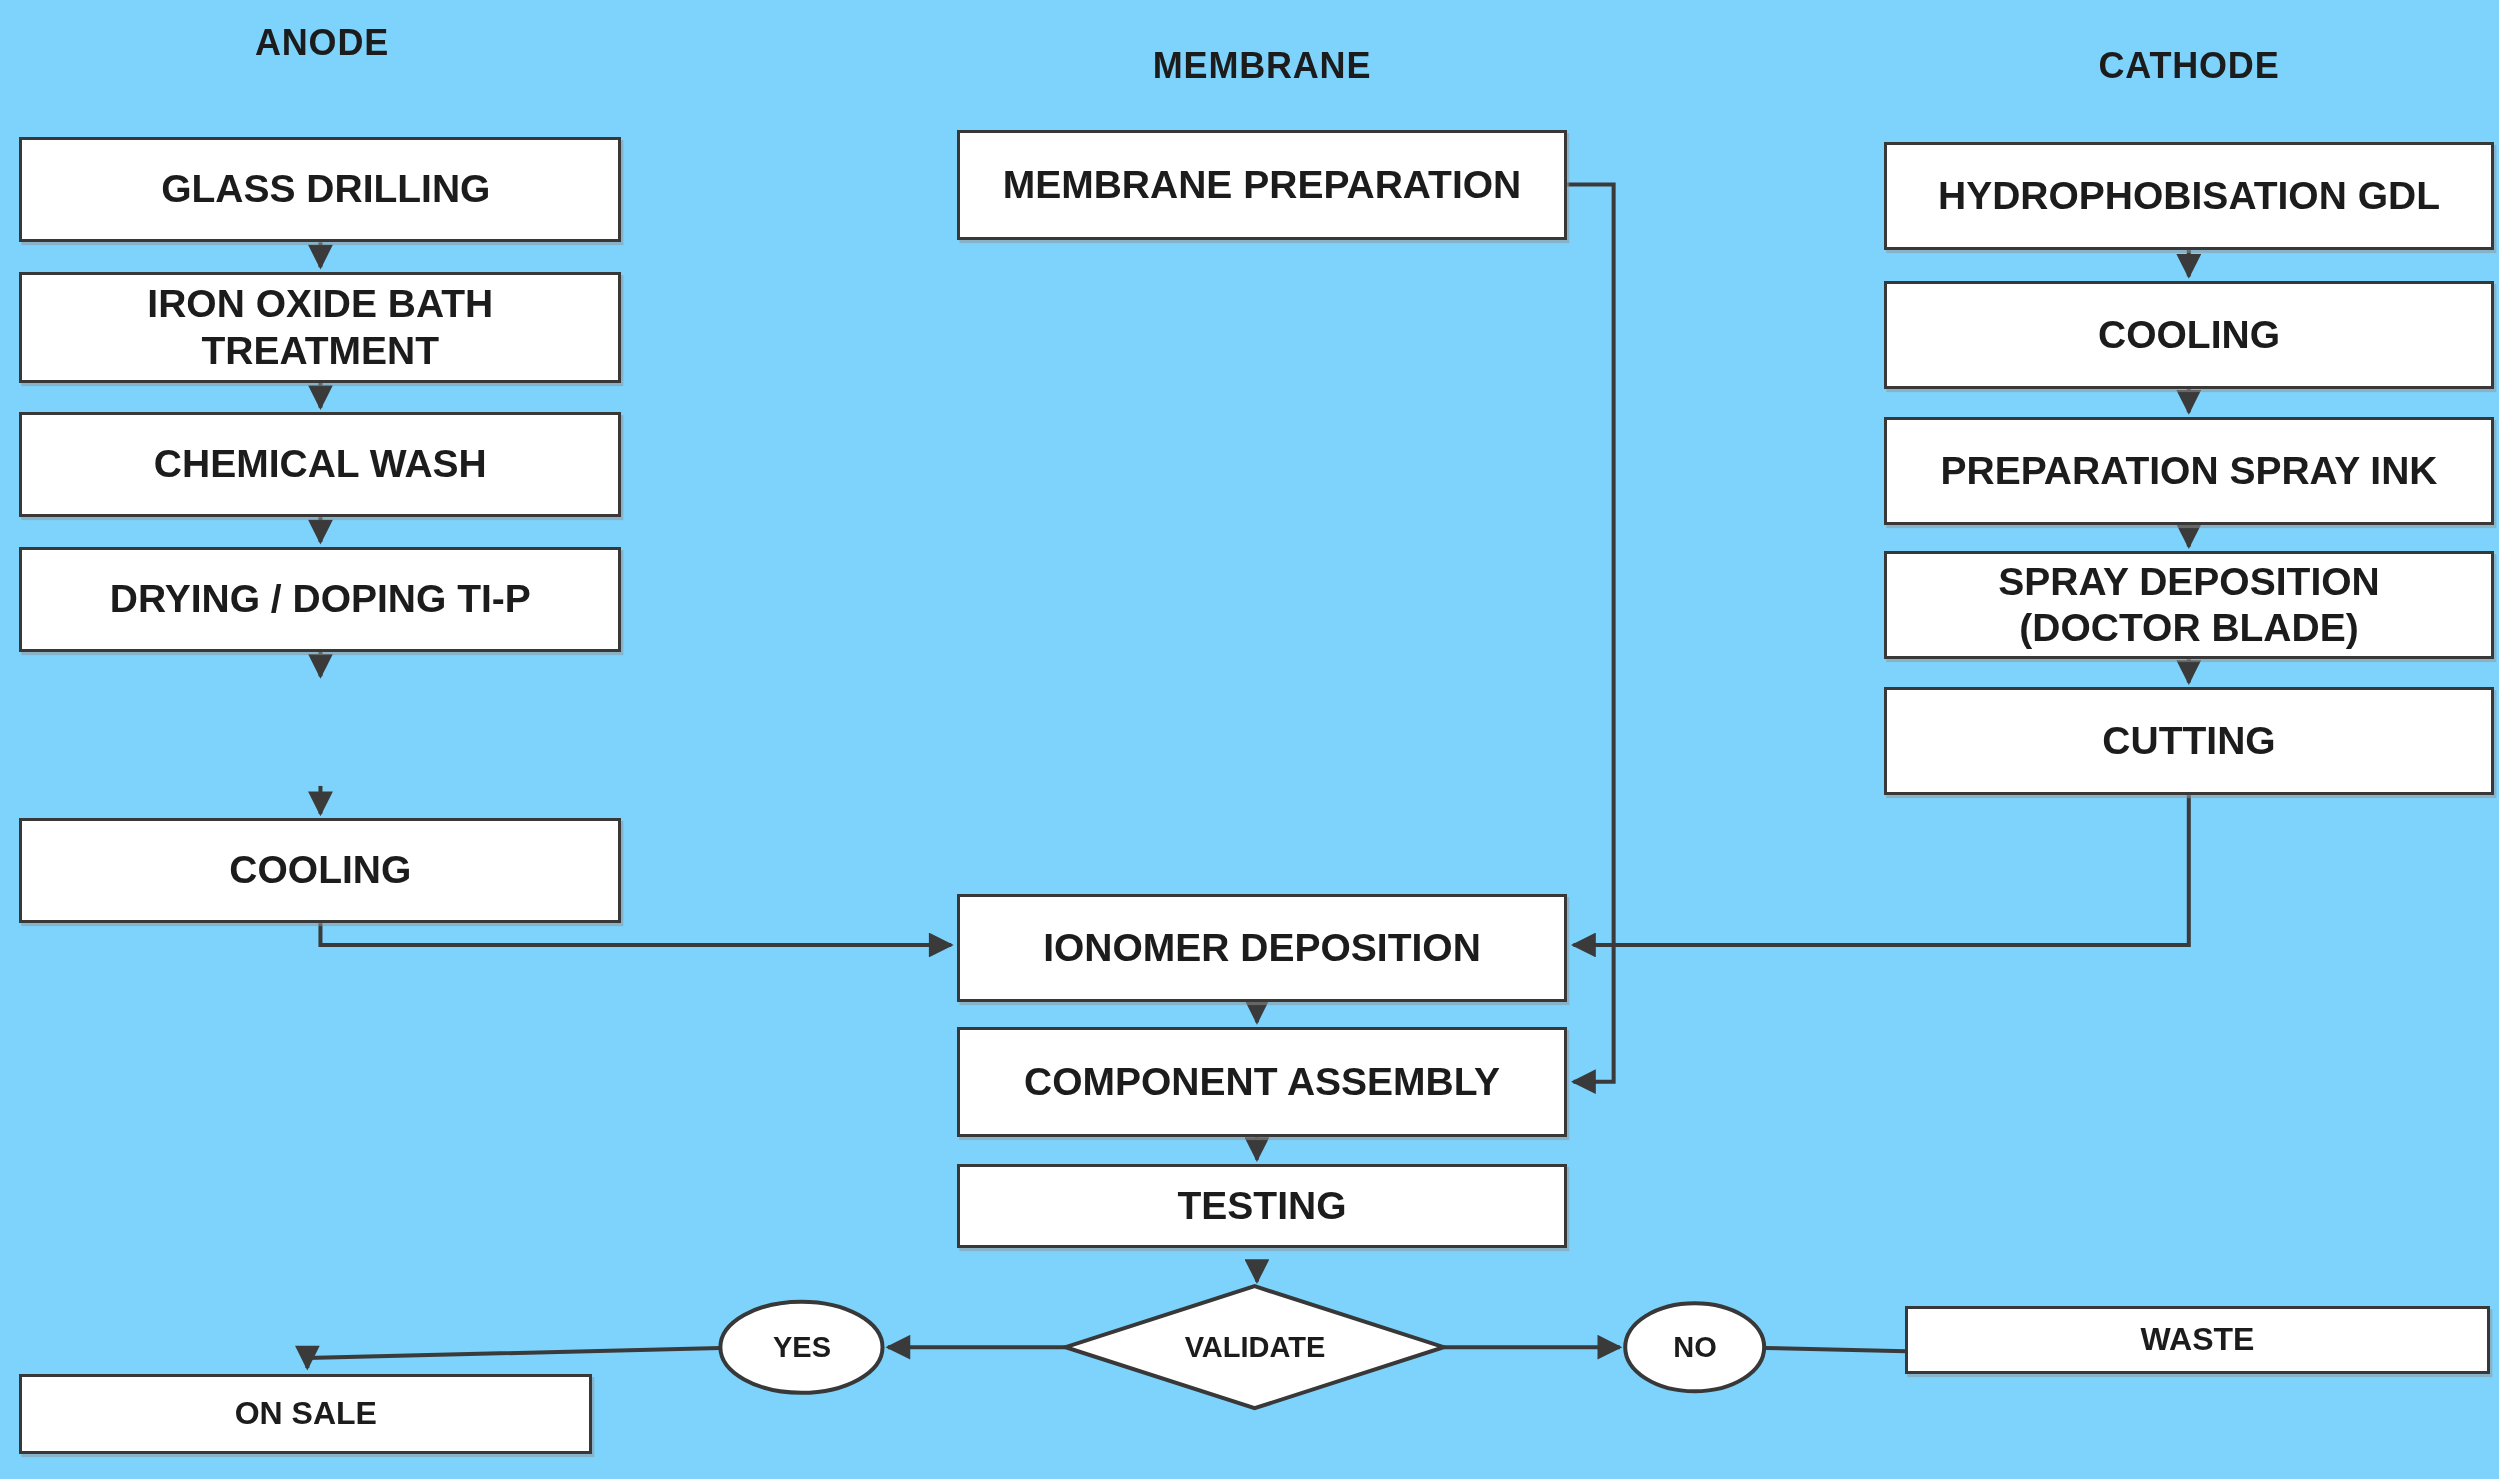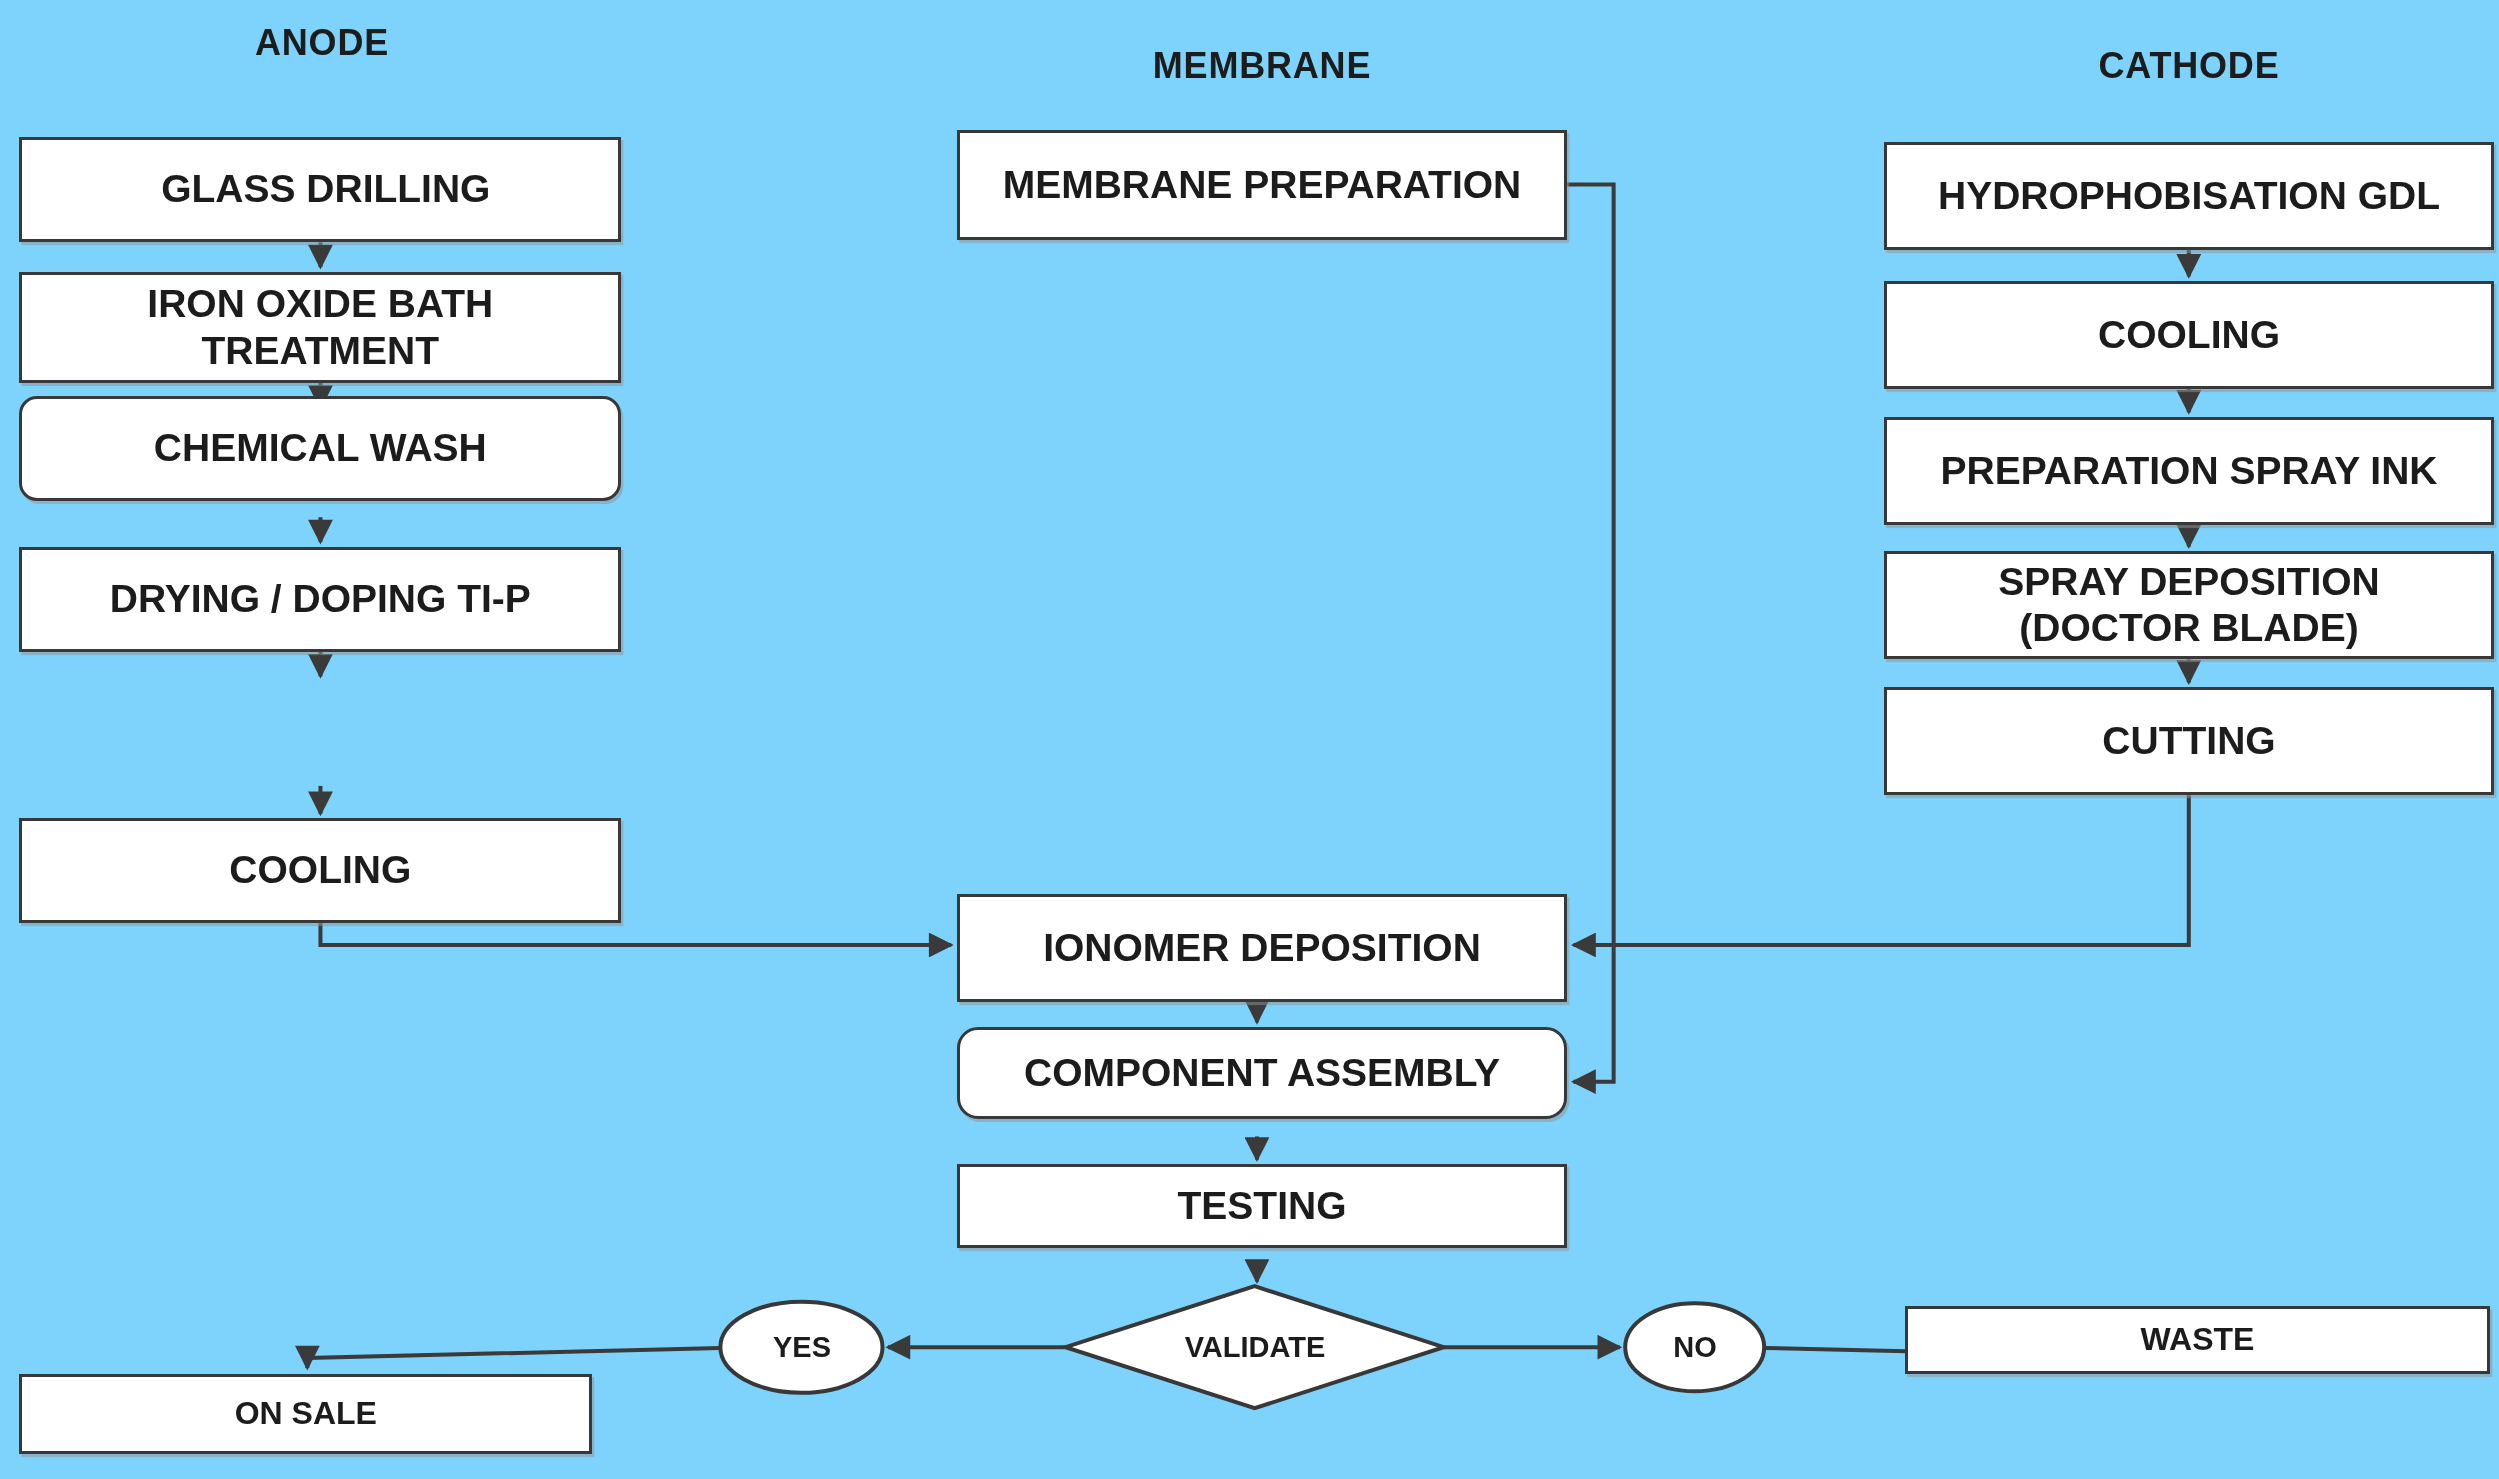--- a/index.html
+++ b/index.html
@@ -100,21 +100,21 @@
   <div class="col-title" style="left:129px; top:21.6px;">ANODE</div>
   <div class="col-title" style="left:1069px; top:45px;">MEMBRANE</div>
   <div class="col-title" style="left:1996px; top:45px;">CATHODE</div>
 
   <div class="box" style="left:19.3px; top:137px; width:602px; height:105px;padding-left:11px;">
     <span class="lbl">GLASS DRILLING</span>
   </div>
   <div class="box wrap-tight" style="left:19.3px; top:272px; width:602px; height:111px;">
     <span class="lbl">IRON OXIDE BATH TREATMENT</span>
   </div>
-  <div class="box" style="left:19.3px; top:396px; width:602px; height:105px;border-radius:18px;">
+  <div class="box" style="left:19.3px; top:412px; width:602px; height:105px;">
     <span class="lbl">CHEMICAL WASH</span>
   </div>
   <div class="box" style="left:19.3px; top:547px; width:602px; height:105px;">
     <span class="lbl">DRYING / DOPING TI-P</span>
   </div>
   <div class="box" style="left:19.3px; top:818px; width:602px; height:105px;">
     <span class="lbl">COOLING</span>
   </div>
 
   <div class="box" style="left:957px; top:130px; width:610px; height:110px;">
@@ -133,21 +133,21 @@
   <div class="box wrap-tight" style="left:1884px; top:551px; width:610px; height:108px;">
     <span class="lbl">SPRAY DEPOSITION (DOCTOR BLADE)</span>
   </div>
   <div class="box" style="left:1884px; top:687px; width:610px; height:108px;">
     <span class="lbl">CUTTING</span>
   </div>
 
   <div class="box" style="left:957px; top:894px; width:610px; height:108px;">
     <span class="lbl">IONOMER DEPOSITION</span>
   </div>
-  <div class="box" style="left:957px; top:1027px; width:610px; height:92px;border-radius:21px;">
+  <div class="box" style="left:957px; top:1027px; width:610px; height:110px;">
     <span class="lbl">COMPONENT ASSEMBLY</span>
   </div>
   <div class="box" style="left:957px; top:1164px; width:610px; height:84px;">
     <span class="lbl">TESTING</span>
   </div>
 
   <div class="shape-label" style="left:1116px; top:1322px; width:278px; height:51px;">VALIDATE</div>
   <div class="shape-label" style="left:740px; top:1322px; width:124px; height:51px;">YES</div>
   <div class="shape-label" style="left:1633px; top:1322px; width:124px; height:51px;">NO</div>
 

